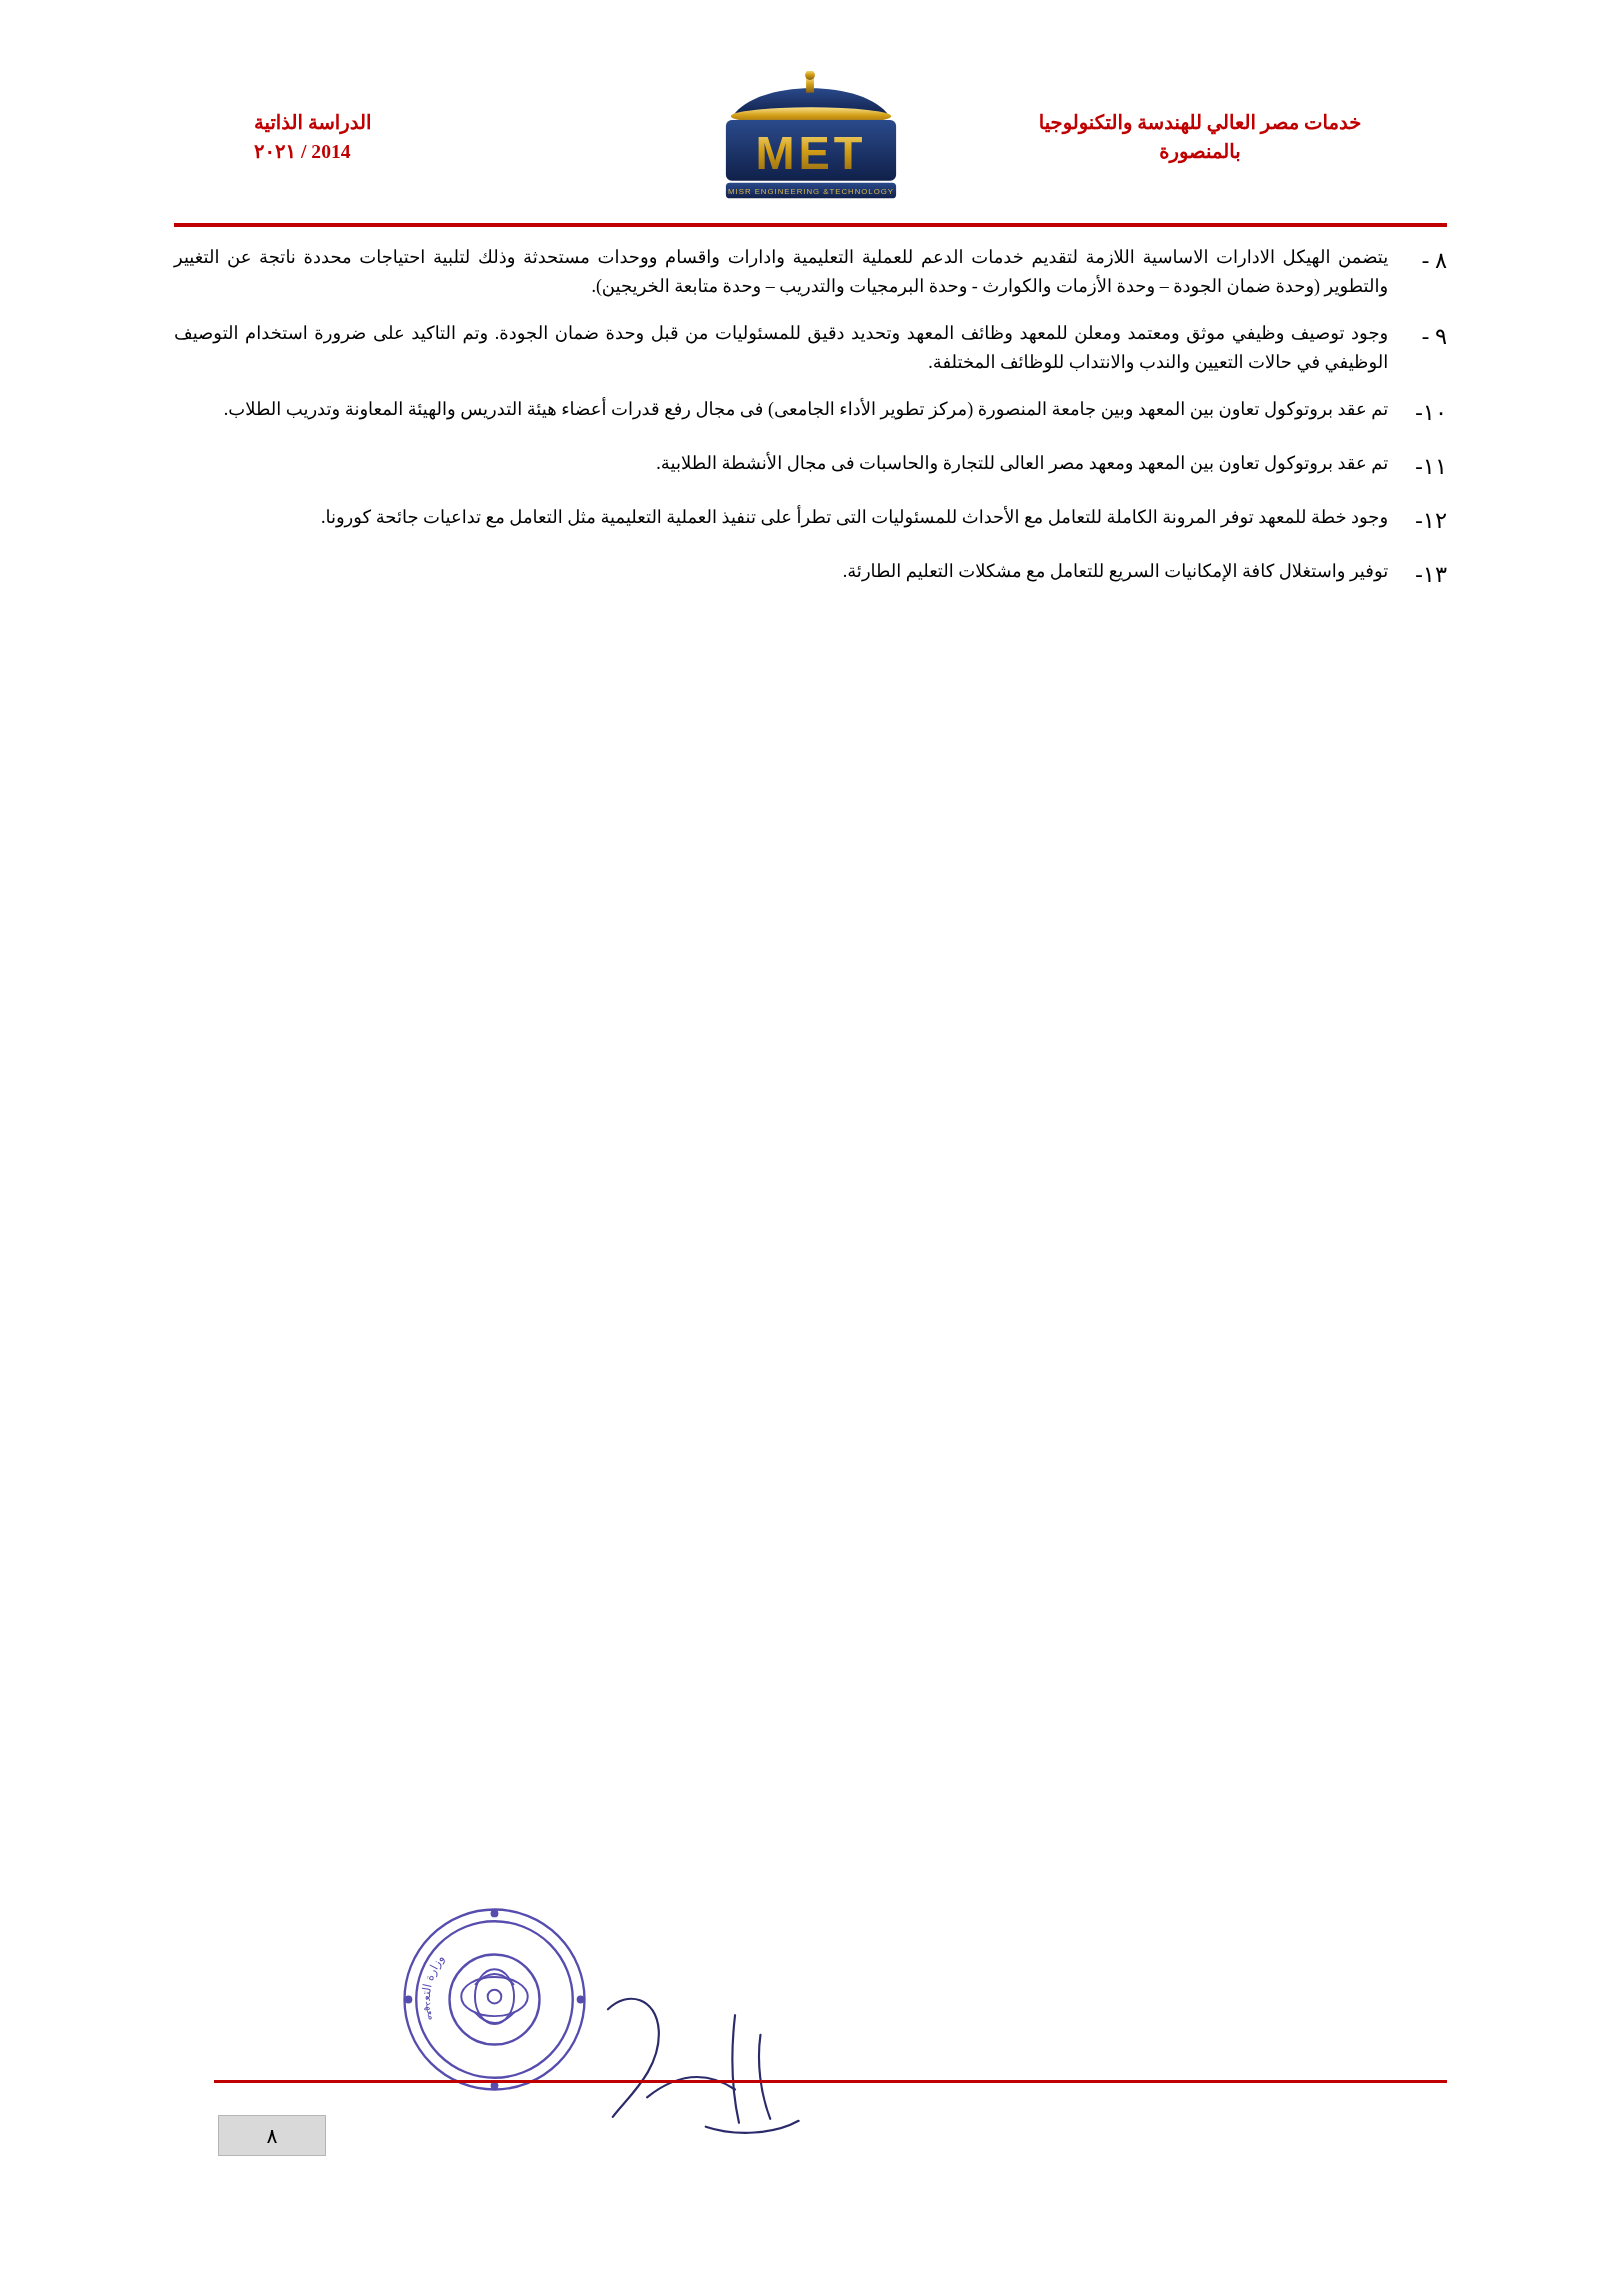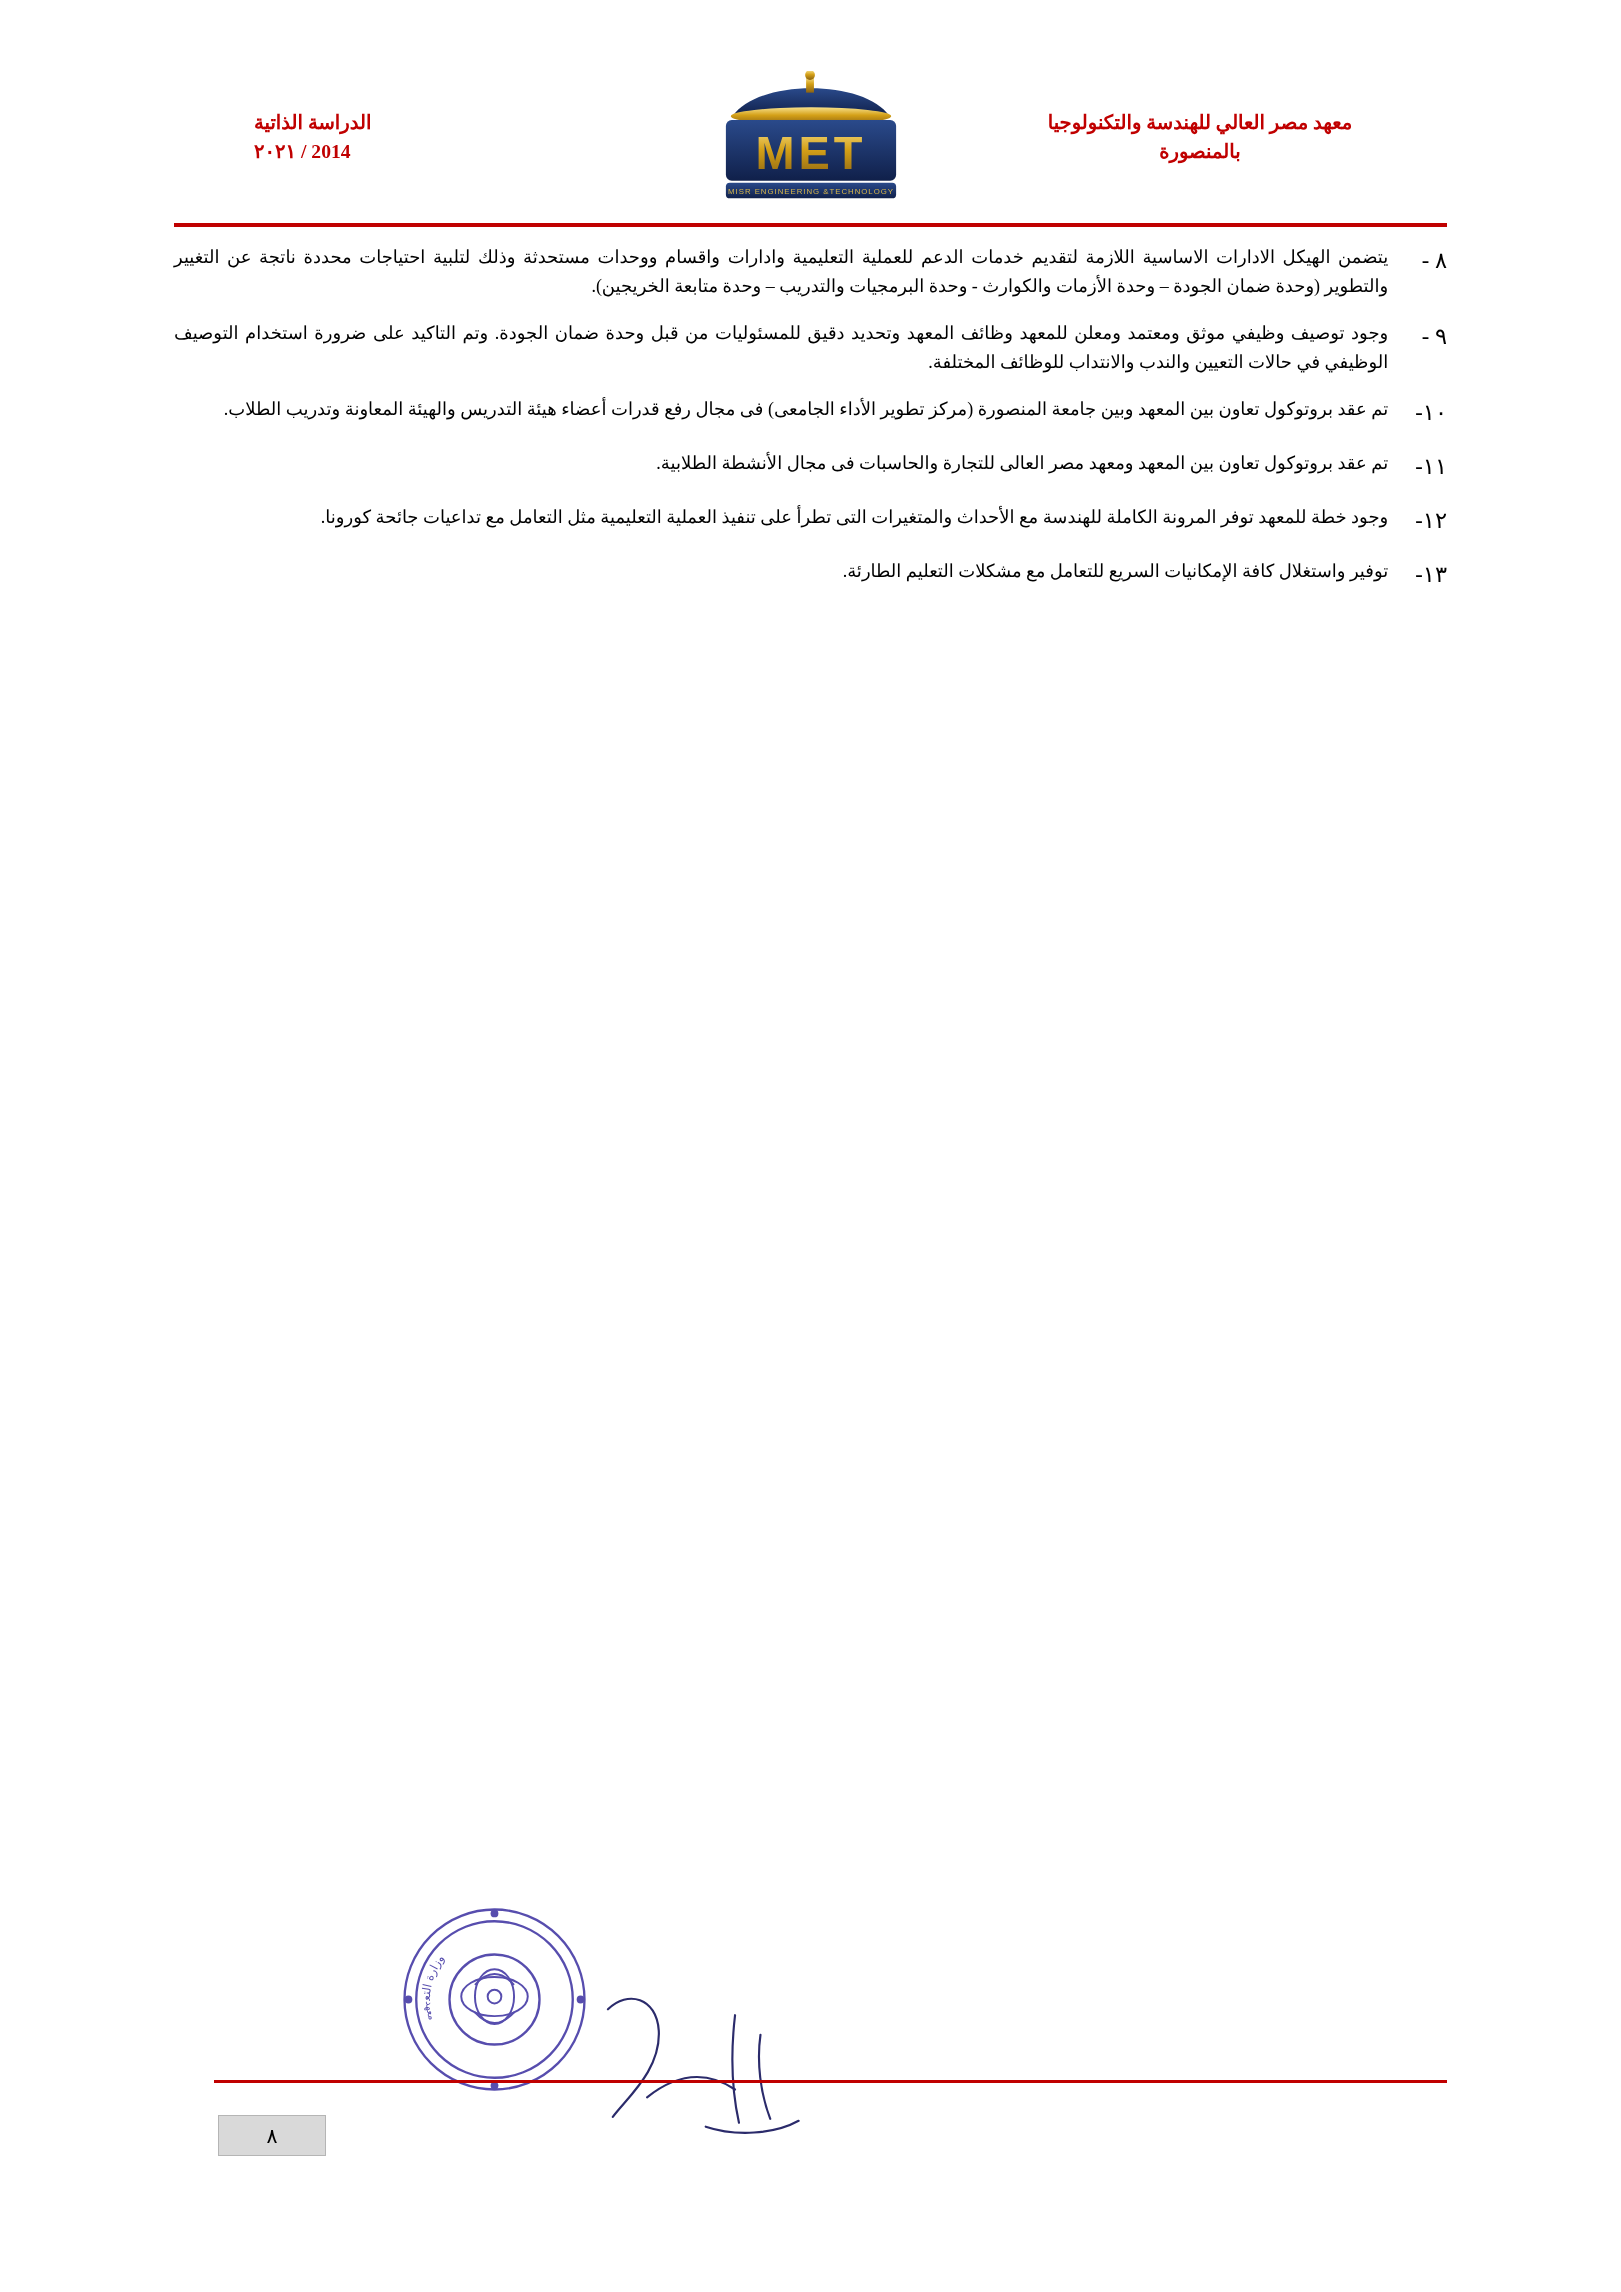--- a/index.html
+++ b/index.html
@@ -180,21 +180,21 @@
         <rect x="28" y="50" width="174" height="62" rx="6" fill="url(#navy)"></rect>
 
         <text x="115" y="100" text-anchor="middle" font-family="Liberation Sans, sans-serif" font-size="48" font-weight="bold" fill="url(#gold)" letter-spacing="4">MET</text>
 
         <rect x="28" y="114" width="174" height="16" rx="4" fill="url(#navy)"></rect>
         <text x="115" y="126" text-anchor="middle" font-family="Liberation Sans, sans-serif" font-size="8" fill="#d8b64a" letter-spacing="1">MISR ENGINEERING &amp;TECHNOLOGY</text>
       </svg>
     </div>
 
     <div class="header-right-text">
-      <div>معهد مصر العالي للهندسة والتكنولوجيا</div>
+      <div>خدمات مصر العالي للهندسة والتكنولوجيا</div>
       <div>بالمنصورة</div>
     </div>
   </div>
 
   <div class="header-rule"></div>
 
   <div class="content">
 
     <div class="item">
       <div class="item-num">٨ -</div>
@@ -211,21 +211,21 @@
       <div class="item-text">تم عقد بروتوكول تعاون بين المعهد وبين جامعة المنصورة (مركز تطوير الأداء الجامعى) فى مجال رفع قدرات أعضاء هيئة التدريس والهيئة المعاونة وتدريب الطلاب.</div>
     </div>
 
     <div class="item">
       <div class="item-num">١١-</div>
       <div class="item-text">تم عقد بروتوكول تعاون بين المعهد ومعهد مصر العالى للتجارة والحاسبات فى مجال الأنشطة الطلابية.</div>
     </div>
 
     <div class="item">
       <div class="item-num">١٢-</div>
-      <div class="item-text">وجود خطة للمعهد توفر المرونة الكاملة للهندسة مع الأحداث والمتغيرات التى تطرأ على تنفيذ العملية التعليمية مثل التعامل مع تداعيات جائحة كورونا.</div>
+      <div class="item-text">وجود خطة للمعهد توفر المرونة الكاملة للتعامل مع الأحداث للمسئوليات التى تطرأ على تنفيذ العملية التعليمية مثل التعامل مع تداعيات جائحة كورونا.</div>
     </div>
 
     <div class="item">
       <div class="item-num">١٣-</div>
       <div class="item-text">توفير واستغلال كافة الإمكانيات السريع للتعامل مع مشكلات التعليم الطارئة.</div>
     </div>
 
   </div>
 
   <div class="stamp">

